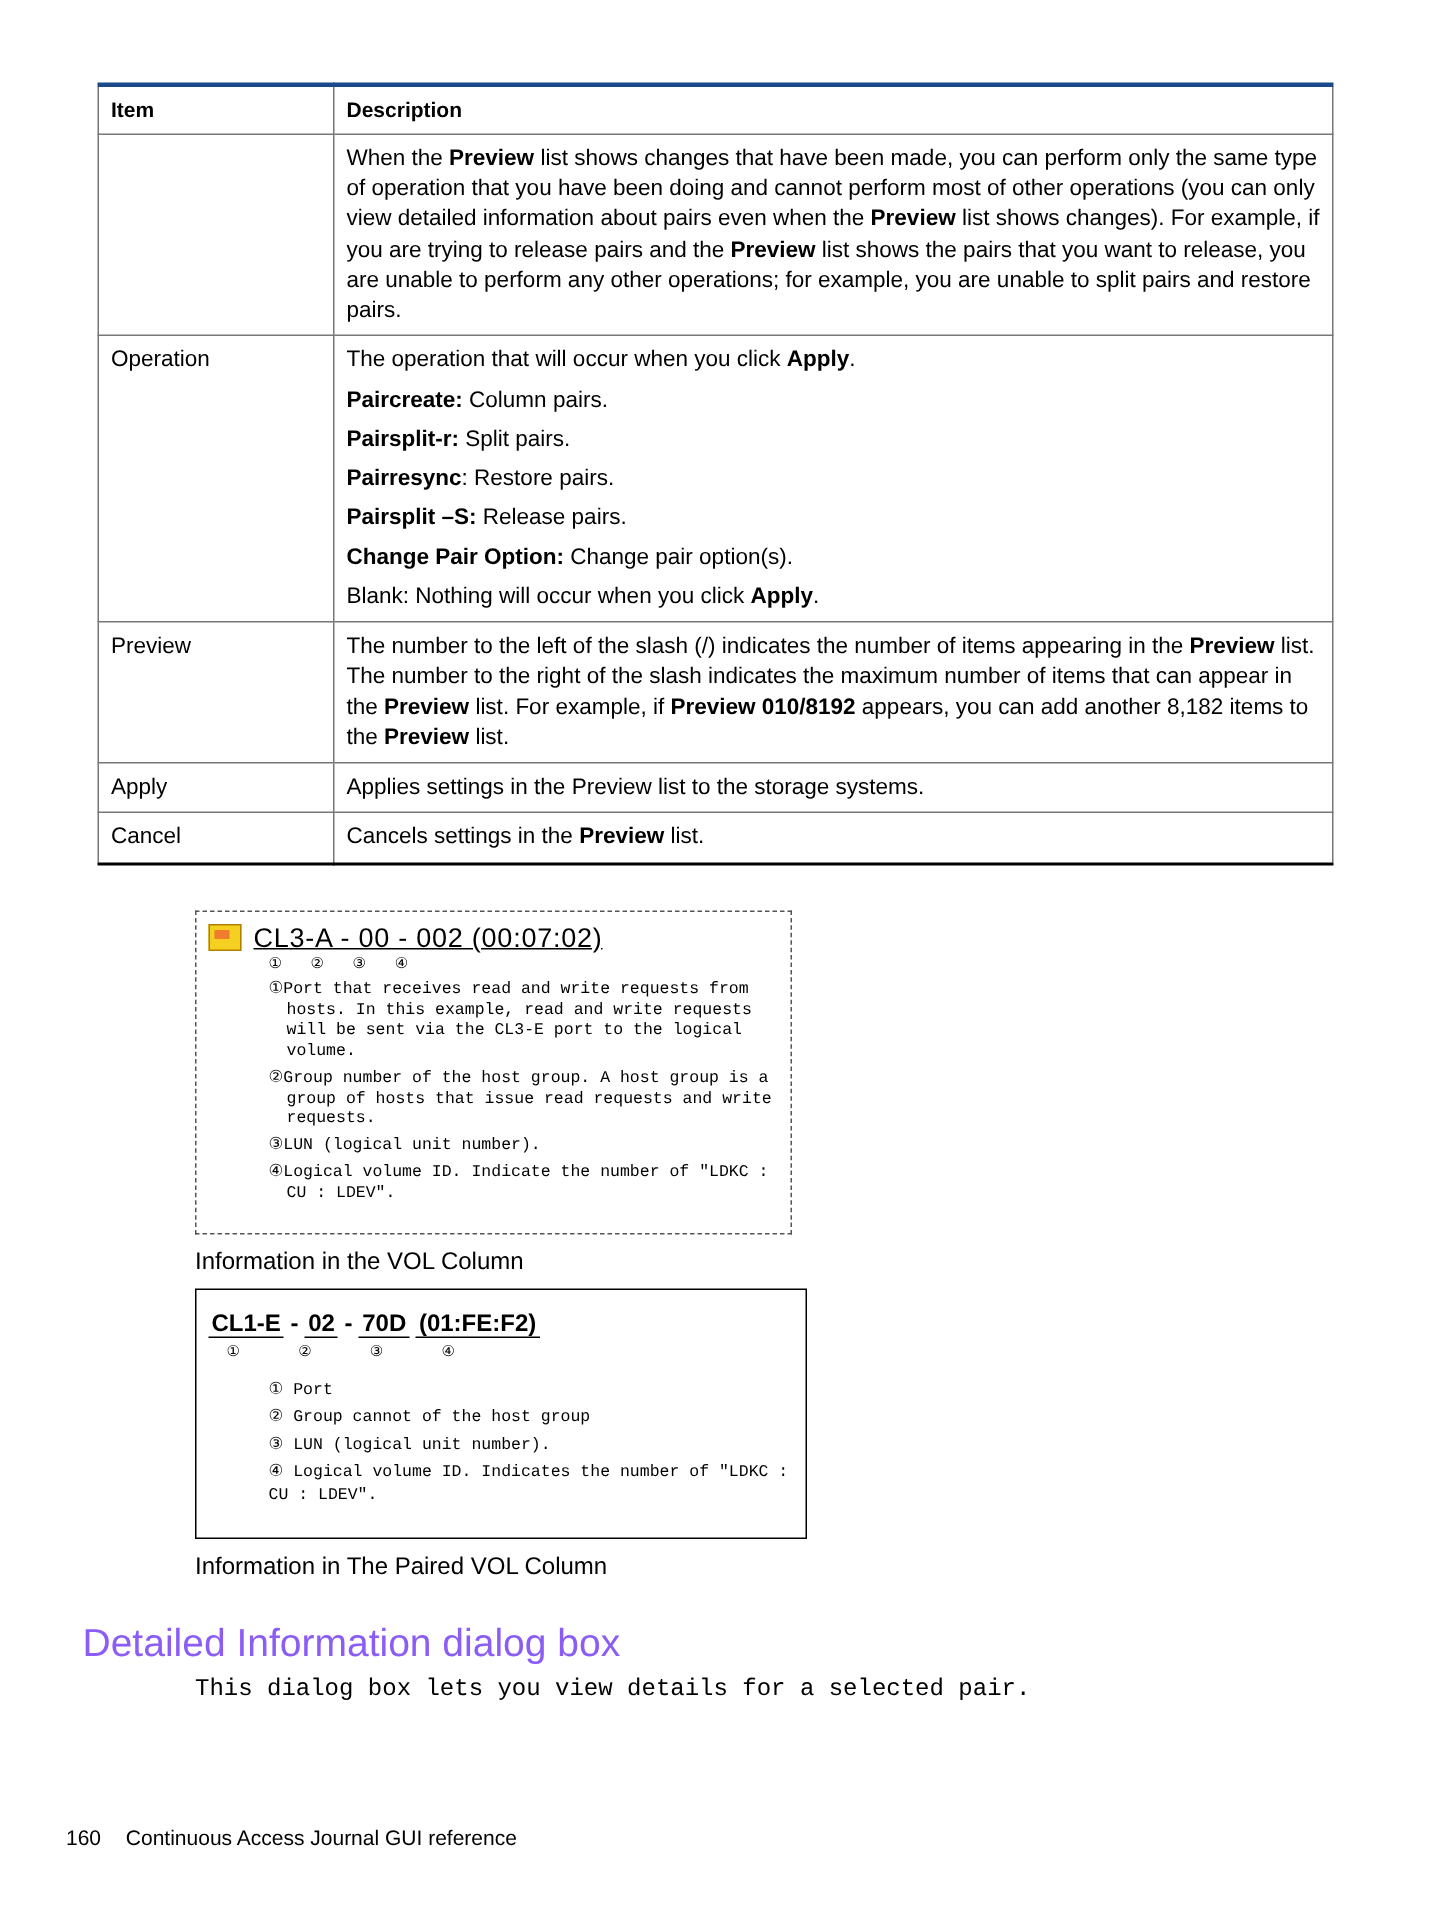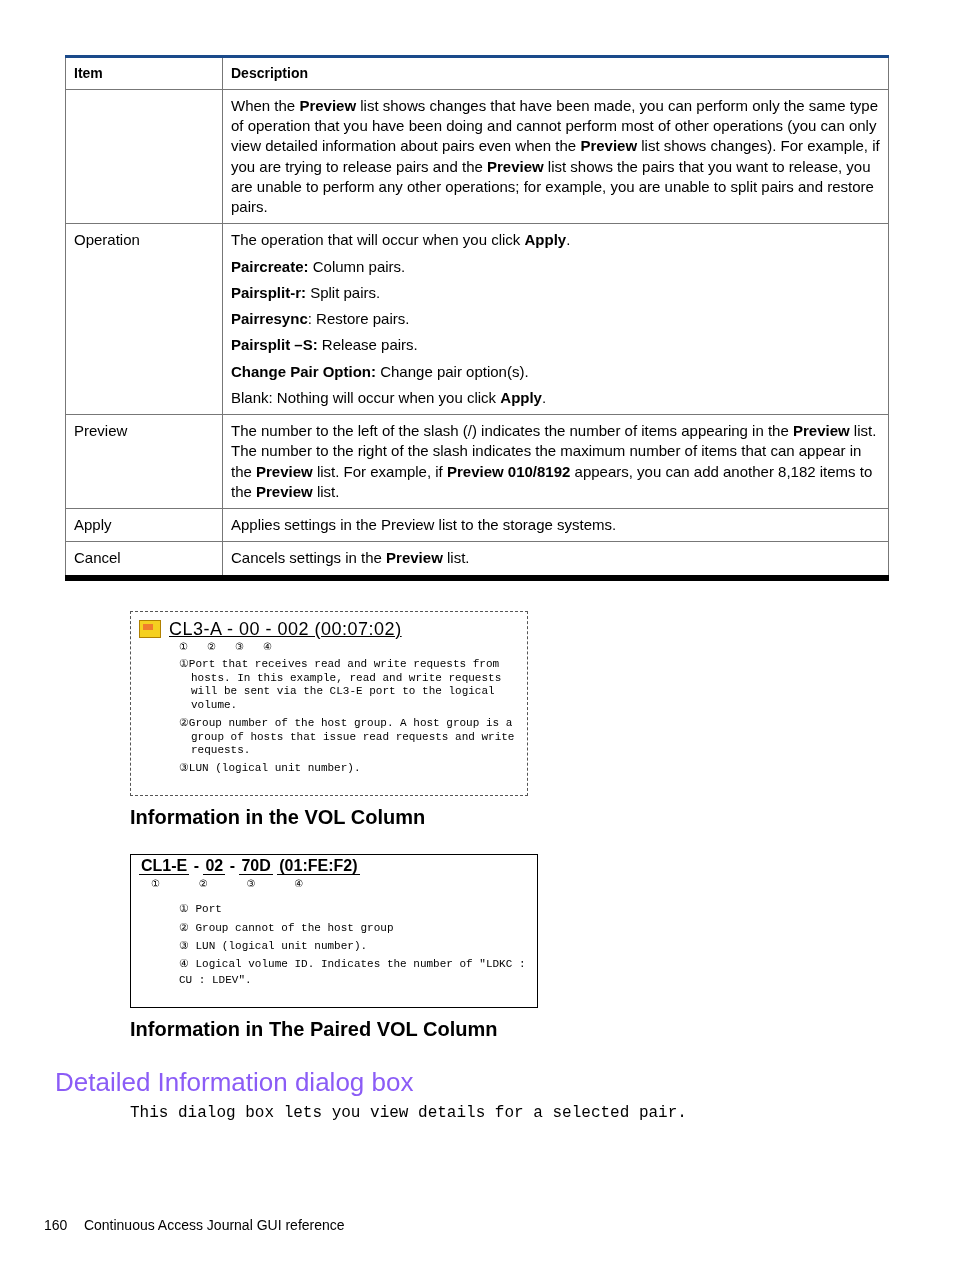--- a/index.html
+++ b/index.html
@@ -17,21 +17,21 @@
     position: relative;
     width: 954px;
     height: 1271px;
     box-sizing: border-box;
     padding: 55px 65px 0 65px;
   }
   table.main {
     width: 100%;
     border-collapse: collapse;
     border-top: 3px solid #1a4a8a;
-    border-bottom: 6px solid #000000;
+    border-bottom: 2px solid #000000;
   }
   table.main th, table.main td {
     border: 1px solid #777;
     padding: 6px 8px;
     vertical-align: top;
     text-align: left;
     font-weight: normal;
     line-height: 1.35;
   }
   table.main th {
@@ -84,25 +84,25 @@
   }
   .fig-box .notes li {
     list-style: none;
     text-indent: -12px;
     padding-left: 12px;
     margin-bottom: 4px;
   }
   .fig-box2 {
     border: 1px solid #000;
     width: 390px;
-    padding: 0 8px 8px 8px;
+    padding: 12px 8px 8px 8px;
     font-family: "Courier New", monospace;
     font-size: 11px;
     line-height: 1.4;
-    margin-top: 25px;
+    margin-top: 8px;
   }
   .fig-box2 .title2 {
     font-family: Arial, sans-serif;
     font-weight: bold;
     font-size: 16px;
     letter-spacing: 0;
   }
   .fig-box2 .title2 span.seg {
     border-bottom: 1px solid #000;
     padding: 0 2px;
@@ -112,23 +112,23 @@
     font-size: 10px;
     padding-left: 12px;
     letter-spacing: 18px;
   }
   .fig-box2 .notes2 li {
     list-style: none;
     margin-bottom: 3px;
   }
   .caption {
     font-family: Arial, sans-serif;
-    font-size: 20px;
+    font-size: 16px;
     margin: 10px 0 0 0;
-    font-weight: bold;
+    font-weight: normal;
   }
   h2.section {
     font-family: Arial, sans-serif;
     color: #8b5cf6;
     font-weight: normal;
     font-size: 26px;
     margin: 26px 0 6px -10px;
   }
   .body-text {
     font-size: 16px;
@@ -213,20 +213,21 @@
         <span class="icon-box"></span>
         <span>CL3-A - 00 - 002 (00:07:02)</span>
       </div>
       <div class="sup-row">
         <span class="sup-item">①</span> <span class="sup-item">②</span> <span class="sup-item">③</span>  <span class="sup-item">④</span>
       </div>
       <ul class="notes">
         <li>①Port that receives read and write requests from hosts. In this example, read and write requests will be sent via the CL3-E port to the logical volume.</li>
         <li>②Group number of the host group. A host group is a group of hosts that issue read requests and write requests.</li>
         <li>③LUN (logical unit number).</li>
+        <li>④Logical volume ID. Indicate the number of "LDKC : CU : LDEV".</li>
       </ul>
     </div>
     <div class="caption">Information in the VOL Column</div>
 
     <div class="fig-box2">
       <div class="title2">
         <span class="seg">CL1-E</span> - <span class="seg">02</span> - <span class="seg">70D</span> <span class="seg">(01:FE:F2)</span>
       </div>
       <div class="sup-row2">
         <span>①</span> <span>②</span> <span>③</span>  <span>④</span>

